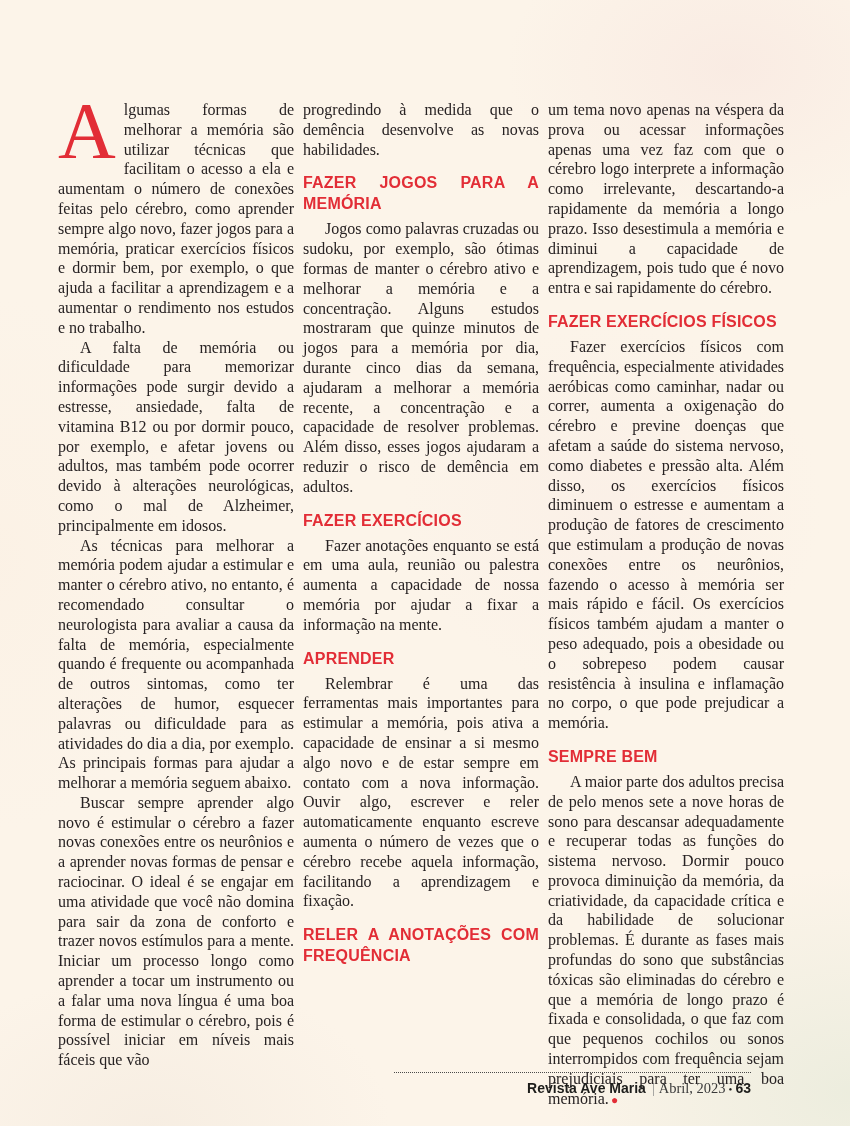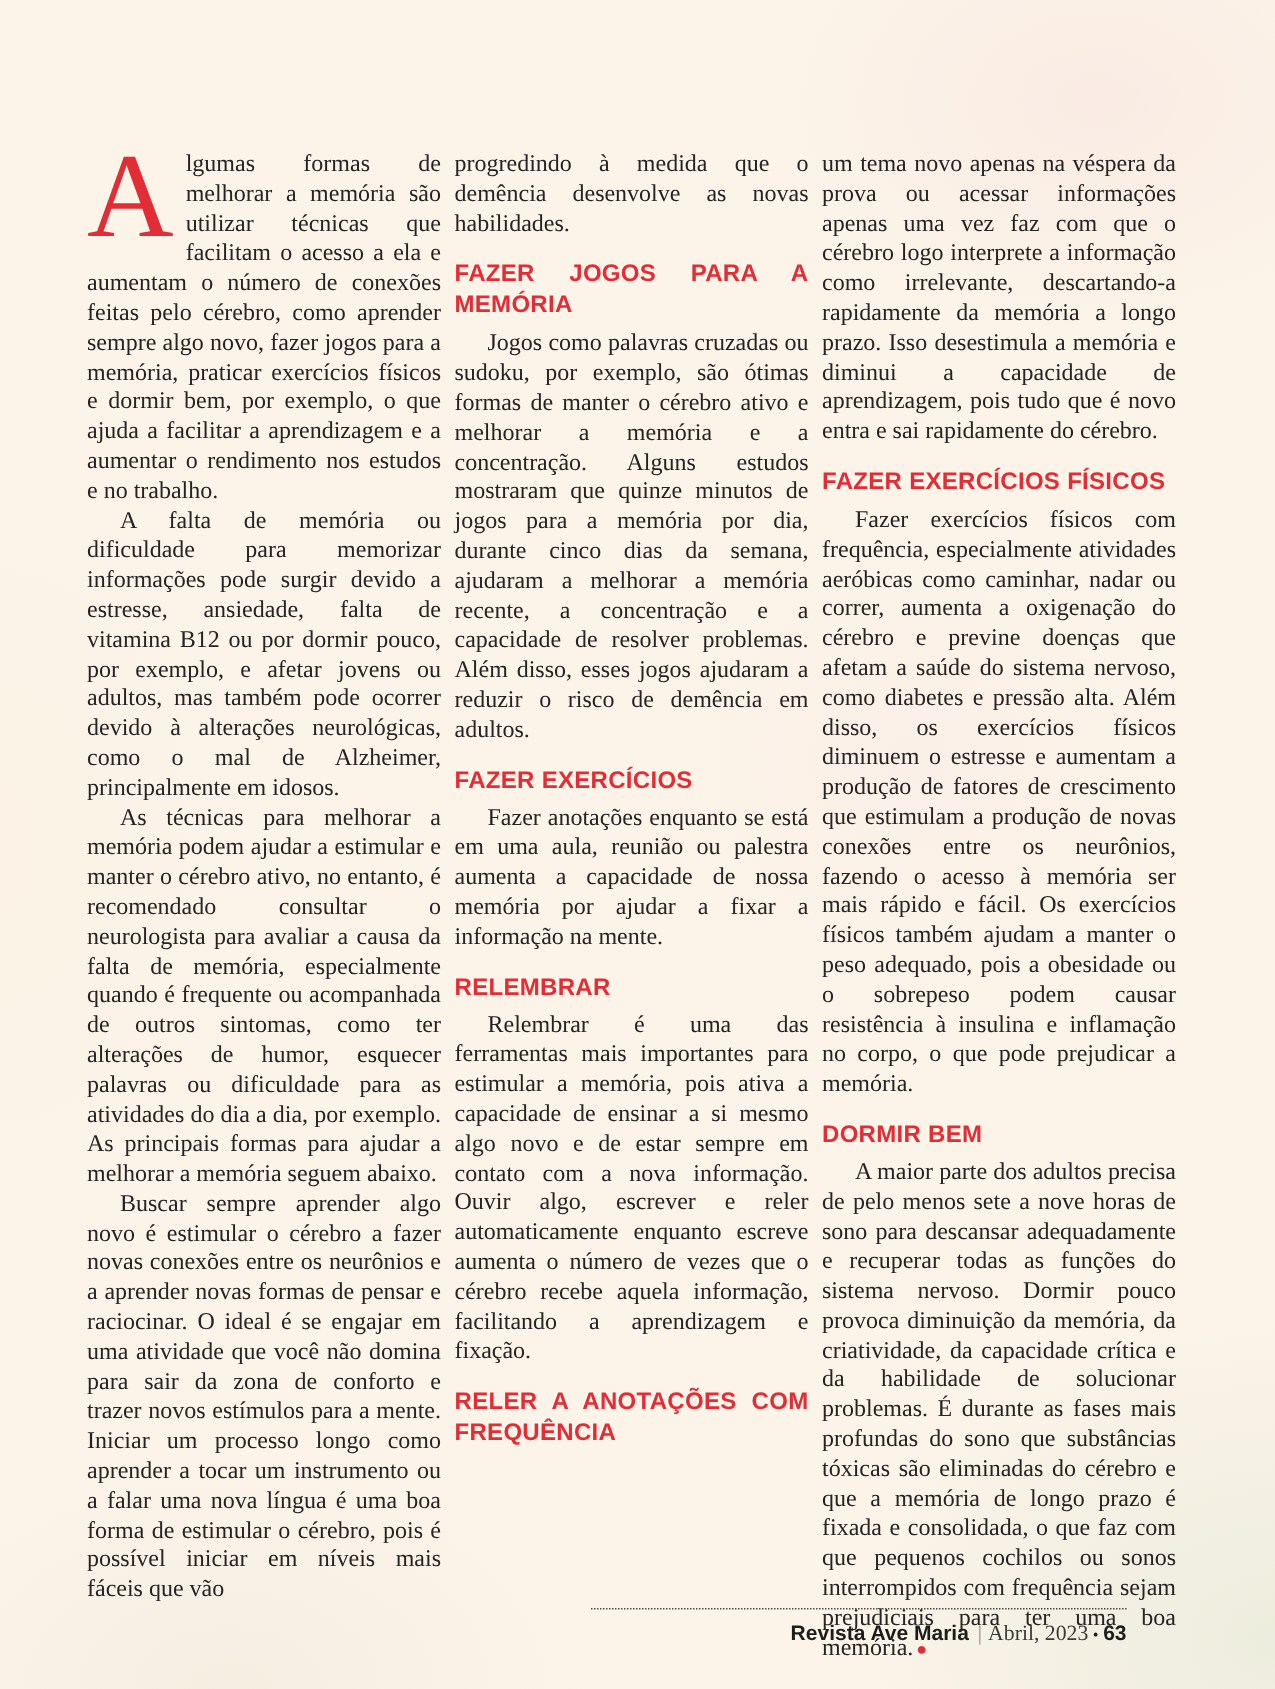--- a/index.html
+++ b/index.html
@@ -87,29 +87,29 @@
         <p class="indent"><span>A falta de memória ou dificuldade para memorizar informações pode surgir devido a estresse, ansiedade, falta de vitamina B12 ou por dormir pouco, por exemplo, e afetar jovens ou adultos, mas também pode ocorrer devido à alterações neurológicas, como o mal de Alzheimer, principalmente em idosos.</span></p>
         <p class="indent"><span>As técnicas para melhorar a memória podem ajudar a estimular e manter o cérebro ativo, no entanto, é recomendado consultar o neurologista para avaliar a causa da falta de memória, especialmente quando é frequente ou acompanhada de outros sintomas, como ter alterações de humor, esquecer palavras ou dificuldade para as atividades do dia a dia, por exemplo. As principais formas para ajudar a melhorar a memória seguem abaixo.</span></p>
         <p class="indent"><span>Buscar sempre aprender algo novo é estimular o cérebro a fazer novas conexões entre os neurônios e a aprender novas formas de pensar e raciocinar. O ideal é se engajar em uma atividade que você não domina para sair da zona de conforto e trazer novos estímulos para a mente. Iniciar um processo longo como aprender a tocar um instrumento ou a falar uma nova língua é uma boa forma de estimular o cérebro, pois é possível iniciar em níveis mais fáceis que vão</span></p>
       </section>
     <section class="col">
         <p><span>progredindo à medida que o demência desenvolve as novas habilidades.</span></p>
         <h2>FAZER JOGOS PARA A MEMÓRIA</h2>
         <p class="indent"><span>Jogos como palavras cruzadas ou </span><span class="it">sudoku</span><span>, por exemplo, são ótimas formas de manter o cérebro ativo e melhorar a memória e a concentração. Alguns estudos mostraram que quinze minutos de jogos para a memória por dia, durante cinco dias da semana, ajudaram a melhorar a memória recente, a concentração e a capacidade de resolver problemas. Além disso, esses jogos ajudaram a reduzir o risco de demência em adultos.</span></p>
         <h2>FAZER EXERCÍCIOS</h2>
         <p class="indent"><span>Fazer anotações enquanto se está em uma aula, reunião ou palestra aumenta a capacidade de nossa memória por ajudar a fixar a informação na mente.</span></p>
-        <h2>RELEMBRAR</h2>
+        <h2>APRENDER</h2>
         <p class="indent"><span>Relembrar é uma das ferramentas mais importantes para estimular a memória, pois ativa a capacidade de ensinar a si mesmo algo novo e de estar sempre em contato com a nova informação. Ouvir algo, escrever e reler automaticamente enquanto escreve aumenta o número de vezes que o cérebro recebe aquela informação, facilitando a aprendizagem e fixação.</span></p>
         <h2>RELER A ANOTAÇÕES COM FREQUÊNCIA</h2>
       </section>
     <section class="col">
         <p><span>um tema novo apenas na véspera da prova ou acessar informações apenas uma vez faz com que o cérebro logo interprete a informação como irrelevante, descartando-a rapidamente da memória a longo prazo. Isso desestimula a memória e diminui a capacidade de aprendizagem, pois tudo que é novo entra e sai rapidamente do cérebro.</span></p>
         <h2>FAZER EXERCÍCIOS FÍSICOS</h2>
         <p class="indent"><span>Fazer exercícios físicos com frequência, especialmente atividades aeróbicas como caminhar, nadar ou correr, aumenta a oxigenação do cérebro e previne doenças que afetam a saúde do sistema nervoso, como diabetes e pressão alta. Além disso, os exercícios físicos diminuem o estresse e aumentam a produção de fatores de crescimento que estimulam a produção de novas conexões entre os neurônios, fazendo o acesso à memória ser mais rápido e fácil. Os exercícios físicos também ajudam a manter o peso adequado, pois a obesidade ou o sobrepeso podem causar resistência à insulina e inflamação no corpo, o que pode prejudicar a memória.</span></p>
-        <h2>DORMIR BEM</h2>
+        <h2>SEMPRE BEM</h2>
         <p class="indent"><span>A maior parte dos adultos precisa de pelo menos sete a nove horas de sono para descansar adequadamente e recuperar todas as funções do sistema nervoso. Dormir pouco provoca diminuição da memória, da criatividade, da capacidade crítica e da habilidade de solucionar problemas. É durante as fases mais profundas do sono que substâncias tóxicas são eliminadas do cérebro e que a memória de longo prazo é fixada e consolidada, o que faz com que pequenos cochilos ou sonos interrompidos com frequência sejam prejudiciais para ter uma boa memória.</span><span class="enddot">●</span></p>
       </section>
   </main>
 
   <footer class="footer">
     <div class="footer-rule"></div>
     <div class="footer-text">
       <span class="mag">Revista Ave Maria</span><span class="sep">|</span><span class="issue">Abril, 2023</span><span class="dot">•</span><span class="pagenum">63</span>
     </div>
   </footer>

